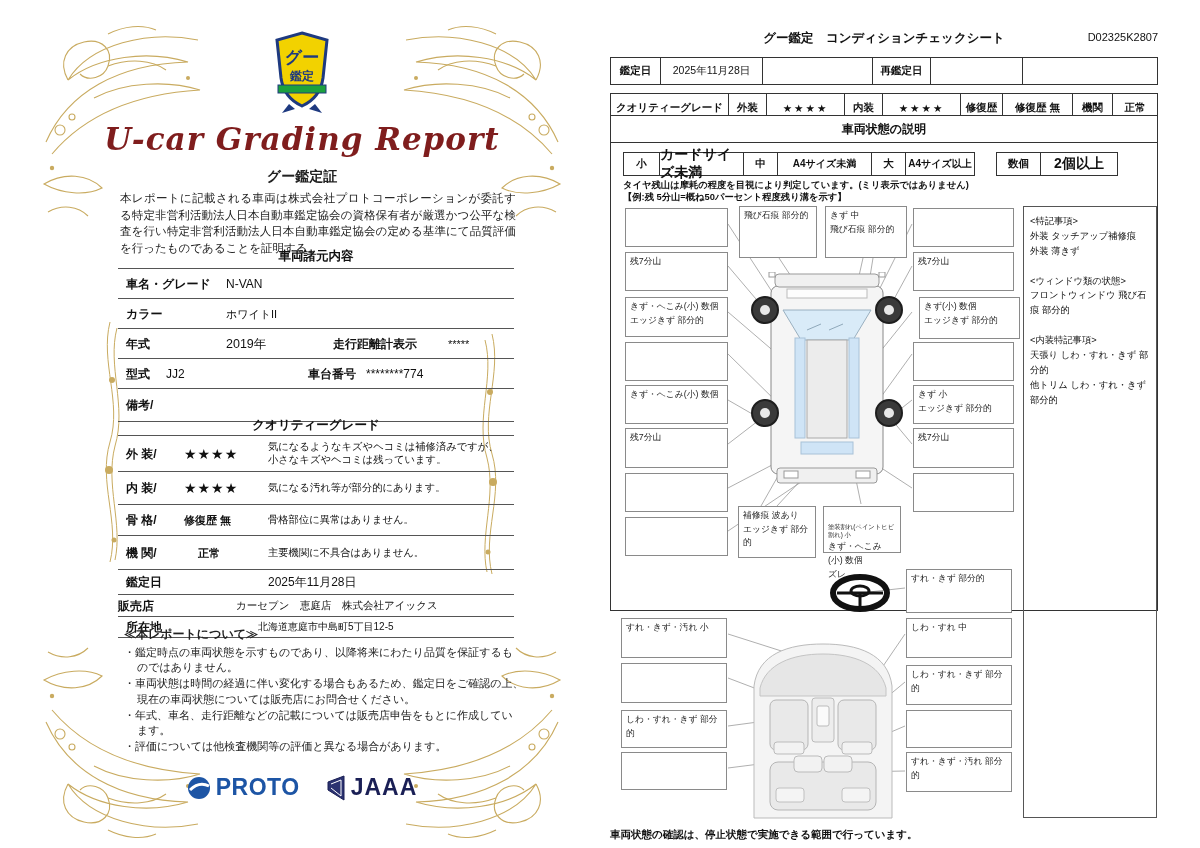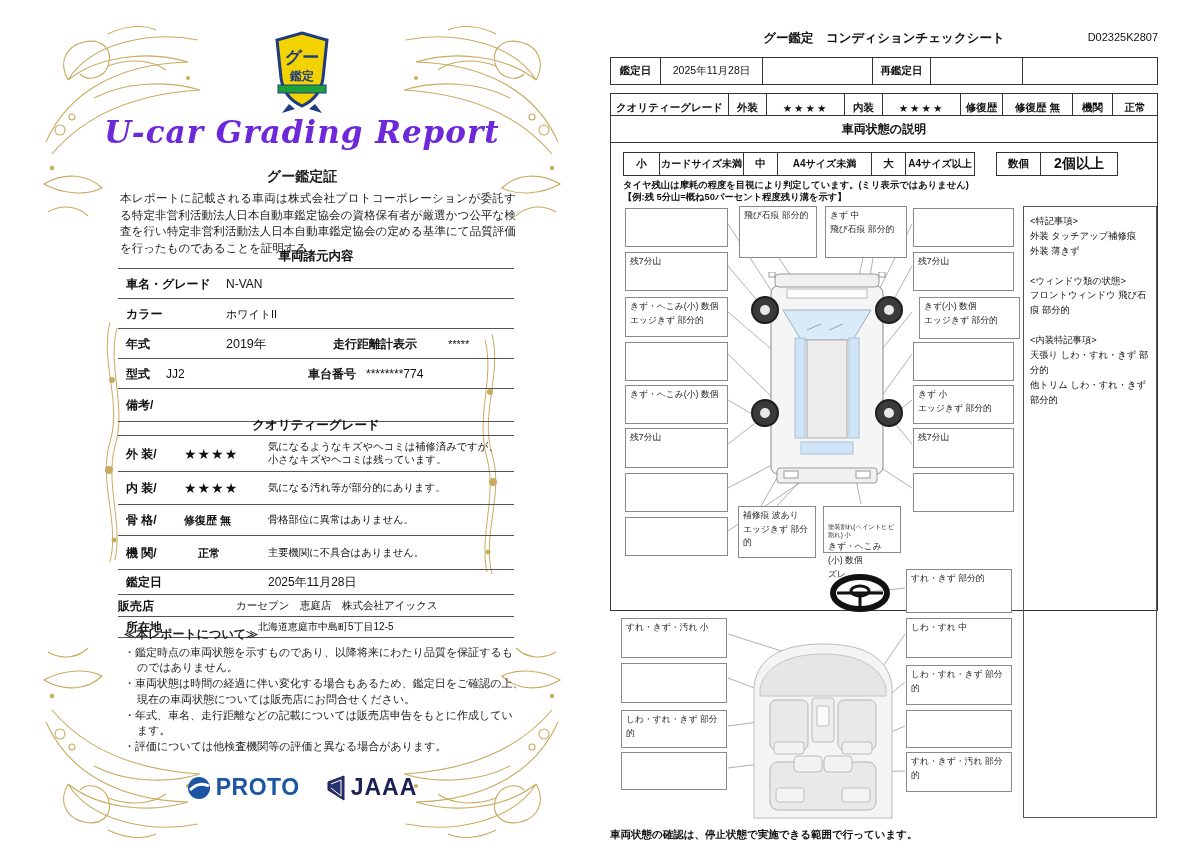--- a/index.html
+++ b/index.html
@@ -3,23 +3,23 @@
 <meta charset="utf-8">
 <style>
   html,body{margin:0;padding:0;}
   body{width:1200px;height:848px;background:#ffffff;position:relative;
        font-family:"Liberation Sans","DejaVu Sans",sans-serif;color:#111;overflow:hidden;}
 
   
   .page-left{position:absolute;left:38px;top:22px;width:528px;height:820px;}
   .decor{position:absolute;left:0;top:0;width:528px;height:820px;pointer-events:none;}
   .badge{position:absolute;left:50%;top:8px;transform:translateX(-50%);}
-  .cert-title{position:absolute;left:0;top:92px;width:100%;text-align:center;
+  .cert-title{position:absolute;left:0;top:99px;width:100%;text-align:center;
       font-family:"DejaVu Serif","Liberation Serif",serif;font-style:italic;
-      font-size:31px;font-weight:bold;color:#6d28d9;letter-spacing:1px;}
+      font-size:31px;font-weight:bold;color:#7f1d1d;letter-spacing:1px;}
   .cert-sub{position:absolute;left:0;top:146px;width:100%;text-align:center;
       font-size:14px;font-weight:bold;color:#222;}
   .intro{position:absolute;left:82px;top:168px;width:396px;
       font-family:"Liberation Serif","DejaVu Serif",serif;
       font-size:11.5px;line-height:1.45;text-align:justify;color:#222;}
   .sec-title{position:absolute;width:396px;left:80px;text-align:center;
       font-size:12.5px;font-weight:bold;color:#111;}
   .ltable{position:absolute;left:80px;width:396px;border-top:1px solid #555;}
   .lrow{position:relative;border-bottom:1px solid #555;display:flex;align-items:center;}
   .lbl{font-weight:bold;font-size:12px;color:#111;}
@@ -226,21 +226,21 @@
     <div class="c b" style="width:70px">修復歴 無</div>
     <div class="c b" style="width:40px">機関</div>
     <div class="c b">正常</div>
   </div>
 
   <div class="bigbox">
     <div class="bigbox-title">車両状態の説明</div>
 
     <div class="flex-table" style="left:12px;top:36px;width:352px;height:24px">
       <div class="c b" style="width:36px">小</div>
-      <div class="c b" style="width:84px;font-size:10px">カードサイズ未満</div>
+      <div class="c b" style="width:84px;font-size:14px">カードサイズ未満</div>
       <div class="c b" style="width:34px">中</div>
       <div class="c b" style="width:94px;font-size:10px">A4サイズ未満</div>
       <div class="c b" style="width:34px">大</div>
       <div class="c b" style="font-size:10px">A4サイズ以上</div>
     </div>
     <div class="flex-table" style="left:385px;top:36px;width:122px;height:24px">
       <div class="c b" style="width:44px">数個</div>
       <div class="c b" style="font-size:14px">2個以上</div>
     </div>
 

